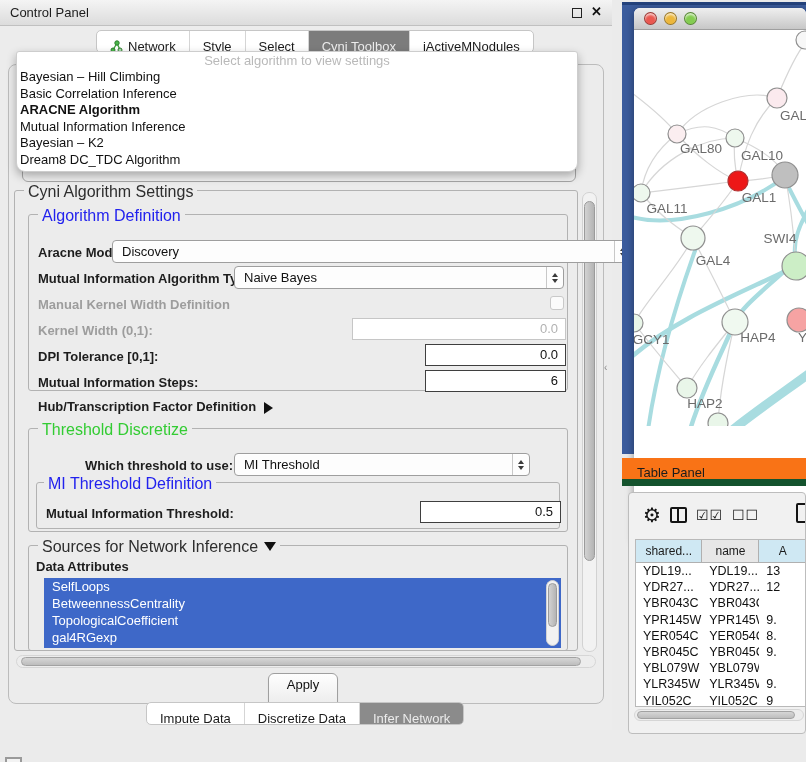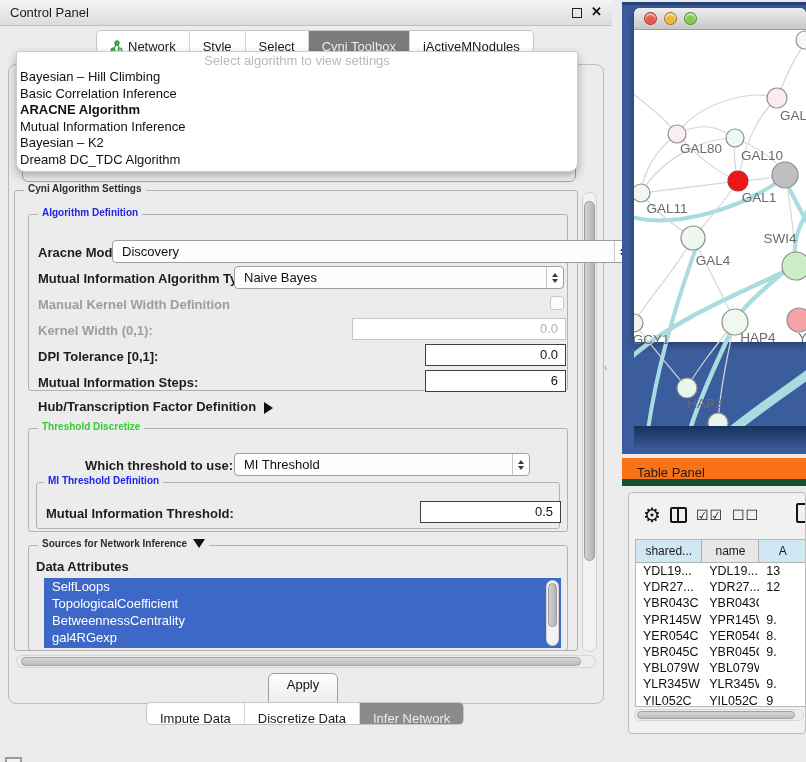--- a/index.html
+++ b/index.html
@@ -38,22 +38,22 @@
   #algo-popup { left:16px; top:51px; width:562px; height:121px; background:#ffffff;
     border:1px solid #cdcdcd; border-radius:3px 3px 9px 9px;
     box-shadow:0 4px 10px rgba(0,0,0,.3); z-index:9; padding-top:1px; }
   #algo-popup .ph { text-align:center; color:#b9b9b9; font-size:13px; height:16px; }
   #algo-popup .item { font-size:13px; color:#111; height:16.5px; padding-left:3px;
     white-space:nowrap; }
   #algo-popup .item.bold { font-weight:bold; }
 
   
   .groupbox { position:absolute; border:1px solid #b2b2b2; border-radius:3px; }
-  .grouplabel { position:absolute; background:#ececec; padding:0 4px; font-size:10px;
-    white-space:nowrap;font-weight:bold; }
+  .grouplabel { position:absolute; background:#ececec; padding:0 4px; font-size:16px;
+    white-space:nowrap; }
   .blue { color:#2222ee; }
   .green { color:#33cc33; }
   .lbl { position:absolute; font-size:13px; font-weight:bold; color:#1d1d1d; white-space:nowrap; }
   .lbl.dis { color:#9d9d9d; }
 
   
   .combo { position:absolute; background:#fdfdfd; border:1px solid #9e9e9e; border-radius:4px;
     height:23px; font-size:13px; color:#111; line-height:21px; padding-left:9px;
     box-shadow:inset 0 1px 0 #fff; }
   .combo .spin { position:absolute; right:0; top:0; bottom:0; width:17px;
@@ -92,21 +92,21 @@
   #splitter-handle { left:604px; top:362px; font-size:10px; color:#8a8a8a; }
   #corner-notch { left:0; top:0; width:9px; height:5px; background:#f6f6f6; border-right:1px solid #b5b5b5; border-bottom:1px solid #cfcfcf;}
   #bottom-left-icon { left:5px; top:757px; width:17px; height:12px; border:2px solid #9a9a9a;
     background:#f3f3f3; }
 
   
   #net-frame { left:622px; top:2px; width:184px; height:452px; background:#3b5c9d; }
   #net-frame-topline { left:622px; top:2px; width:184px; height:3px; background:#24427c; }
   #net-below-canvas { left:634px; top:426px; width:172px; height:26px;
     background:linear-gradient(#16325e,#3e5f9f); }
-  #net-window { left:634px; top:8px; width:172px; height:334px; background:#fff;
+  #net-window { left:634px; top:8px; width:172px; height:532px; background:#fff;
     border-radius:6px 6px 0 0; box-shadow:0 2px 8px rgba(0,0,0,.4); }
   #net-titlebar { left:0; top:0; width:172px; height:22px; border-radius:6px 6px 0 0;
     background:linear-gradient(#efefef,#c7c7c7); border-bottom:1px solid #9f9f9f;
     display:flex; align-items:center; padding-left:10px; gap:7px; }
   .light { width:13px; height:13px; border-radius:50%; border:1px solid rgba(0,0,0,.35);
     box-shadow:inset 0 2px 2px rgba(255,255,255,.65); }
   #net-canvas { left:0; top:22px; width:172px; height:396px; overflow:hidden; }
 
   
   #table-panel-header { left:622px; top:458px; width:184px; height:28px; background:#f97316;
@@ -249,22 +249,22 @@
   <div class="field" style="left:420px; top:501px; width:141px;">0.5</div>
 
   <div class="groupbox" style="left:28px; top:545px; width:540px; height:106px;"></div>
   <div class="grouplabel" style="left:38px; top:538px; color:#2e2e2e;">
     <span>Sources for Network Inference</span><span class="arrow-down"></span>
   </div>
   <div class="lbl" style="left:36px; top:559px;">Data Attributes</div>
 
   <div class="abs" id="attr-list" style="background: rgb(62, 104, 200);">
       <div class="attr">SelfLoops</div>
+      <div class="attr">BetweennessCentrality</div>
       <div class="attr">TopologicalCoefficient</div>
-      <div class="attr">BetweennessCentrality</div>
       <div class="attr">gal4RGexp</div>
     </div>
   <div class="vscroll" style="left:546px; top:580px; width:13px; height:66px;">
     <div class="vthumb" style="top:2px; height:44px;"></div>
   </div>
 
   <div class="hscroll" style="left:16px; top:655px; width:580px; height:13px;">
     <div class="hthumb" style="left:4px; width:560px;"></div>
   </div>
 

